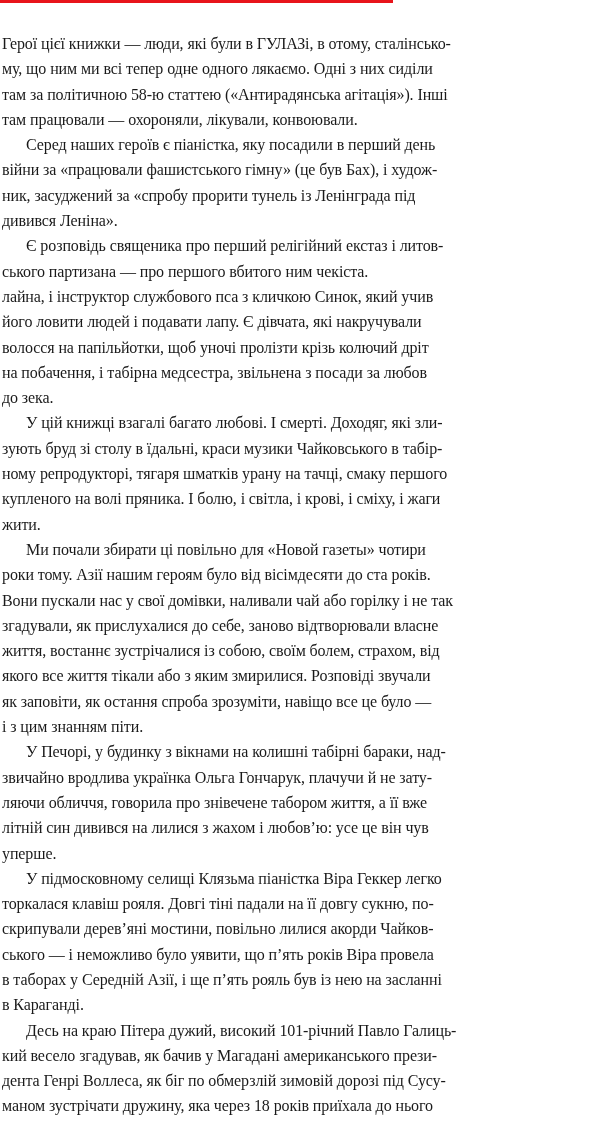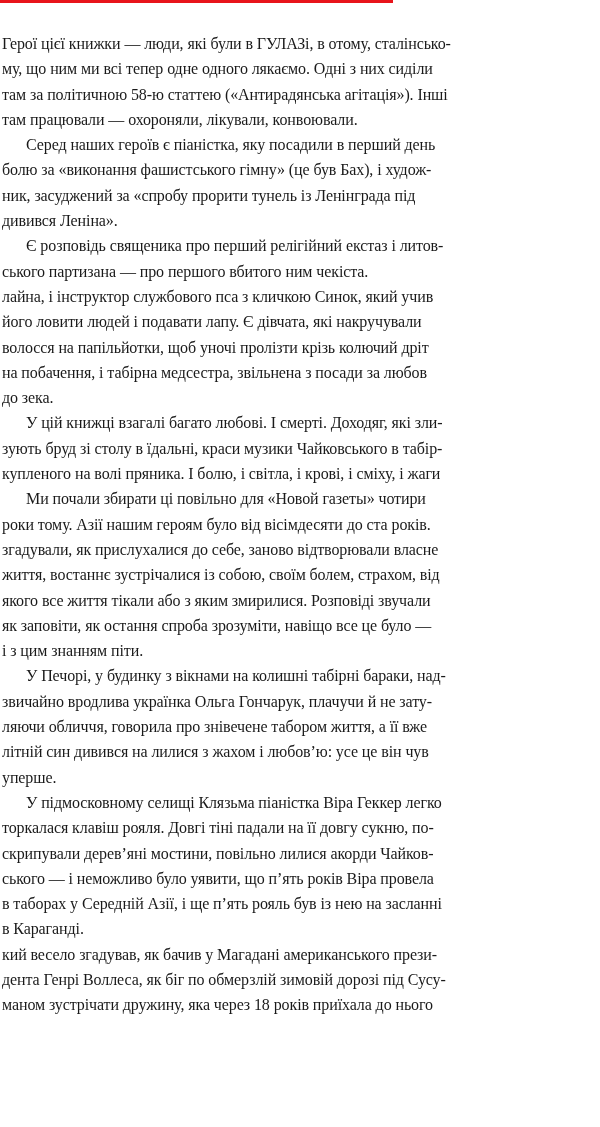--- a/index.html
+++ b/index.html
@@ -50,47 +50,50 @@
 
   <div>
     <span class="line">Герої цієї книжки — люди, які були в ГУЛАЗі, в отому, сталінсько-</span>
     <span class="line">му, що ним ми всі тепер одне одного лякаємо. Одні з них сиділи</span>
     <span class="line">там за політичною 58-ю статтею («Антирадянська агітація»). Інші</span>
     <span class="line">там працювали — охороняли, лікували, конвоювали.</span>
   </div>
 
   <div>
     <span class="line indent">Серед наших героїв є піаністка, яку посадили в перший день</span>
-    <span class="line">болю за «виконання фашистського гімну» (це був Бах), і худож-</span>
+    <span class="line">війни за «працювали фашистського гімну» (це був Бах), і худож-</span>
     <span class="line">ник, засуджений за «спробу прорити тунель із Ленінграда під</span>
     <span class="line">дивився Леніна».</span>
   </div>
 
   <div>
     <span class="line indent">Є розповідь священика про перший релігійний екстаз і литов-</span>
     <span class="line">ського партизана — про першого вбитого ним чекіста.</span>
   </div>
 
   <div>
     <span class="line">лайна, і інструктор службового пса з кличкою Синок, який учив</span>
     <span class="line">його ловити людей і подавати лапу. Є дівчата, які накручували</span>
     <span class="line">волосся на папільйотки, щоб уночі пролізти крізь колючий дріт</span>
     <span class="line">на побачення, і табірна медсестра, звільнена з посади за любов</span>
     <span class="line">до зека.</span>
   </div>
 
   <div>
     <span class="line indent">У цій книжці взагалі багато любові. І смерті. Доходяг, які зли-</span>
     <span class="line">зують бруд зі столу в їдальні, краси музики Чайковського в табір-</span>
+    <span class="line">ному репродукторі, тягаря шматків урану на тачці, смаку першого</span>
     <span class="line">купленого на волі пряника. І болю, і світла, і крові, і сміху, і жаги</span>
+    <span class="line">жити.</span>
   </div>
 
   <div>
     <span class="line indent">Ми почали збирати ці повільно для «Новой газеты» чотири</span>
     <span class="line">роки тому. Азії нашим героям було від вісімдесяти до ста років.</span>
+    <span class="line">Вони пускали нас у свої домівки, наливали чай або горілку і не так</span>
     <span class="line">згадували, як прислухалися до себе, заново відтворювали власне</span>
     <span class="line">життя, востаннє зустрічалися із собою, своїм болем, страхом, від</span>
     <span class="line">якого все життя тікали або з яким змирилися. Розповіді звучали</span>
     <span class="line">як заповіти, як остання спроба зрозуміти, навіщо все це було —</span>
     <span class="line">і з цим знанням піти.</span>
   </div>
 
   <div>
     <span class="line indent">У Печорі, у будинку з вікнами на колишні табірні бараки, над-</span>
     <span class="line">звичайно вродлива українка Ольга Гончарук, плачучи й не зату-</span>
@@ -102,19 +105,20 @@
   <div>
     <span class="line indent">У підмосковному селищі Клязьма піаністка Віра Геккер легко</span>
     <span class="line">торкалася клавіш рояля. Довгі тіні падали на її довгу сукню, по-</span>
     <span class="line">скрипували дерев’яні мостини, повільно лилися акорди Чайков-</span>
     <span class="line">ського — і неможливо було уявити, що п’ять років Віра провела</span>
     <span class="line">в таборах у Середній Азії, і ще п’ять рояль був із нею на засланні</span>
     <span class="line">в Караганді.</span>
   </div>
 
   <div>
+    <span class="line indent">Десь на краю Пітера дужий, високий 101-річний Павло Галиць-</span>
     <span class="line">кий весело згадував, як бачив у Магадані американського прези-</span>
     <span class="line">дента Генрі Воллеса, як біг по обмерзлій зимовій дорозі під Сусу-</span>
     <span class="line">маном зустрічати дружину, яка через 18 років приїхала до нього</span>
 
   </div>
 
 </div>
 
 </body></html>

